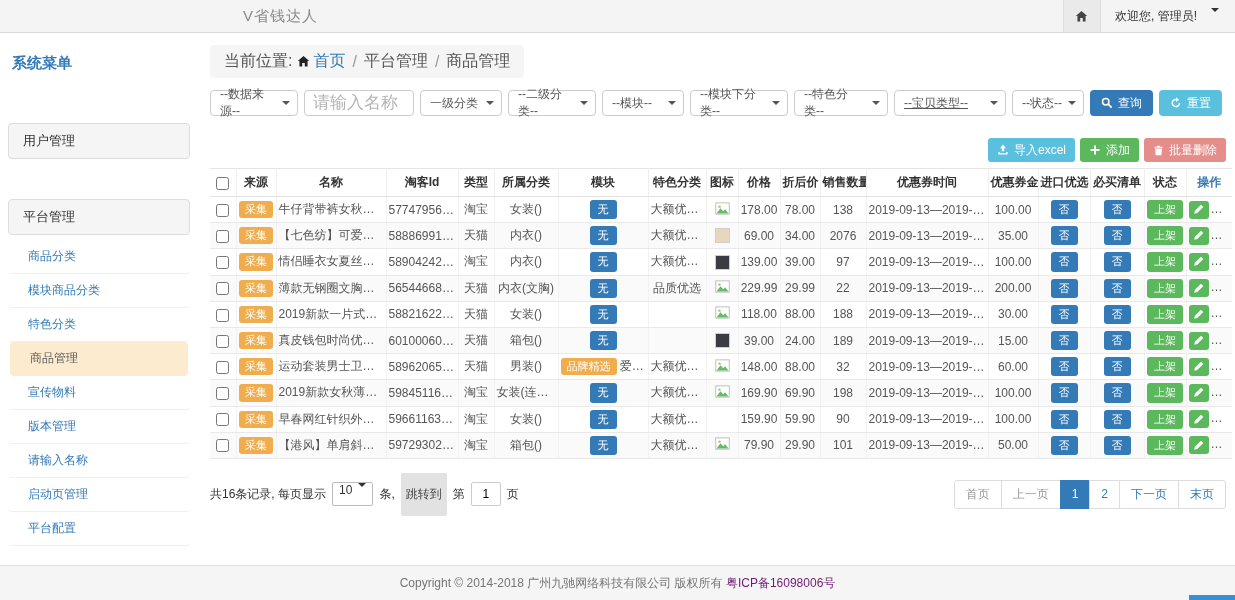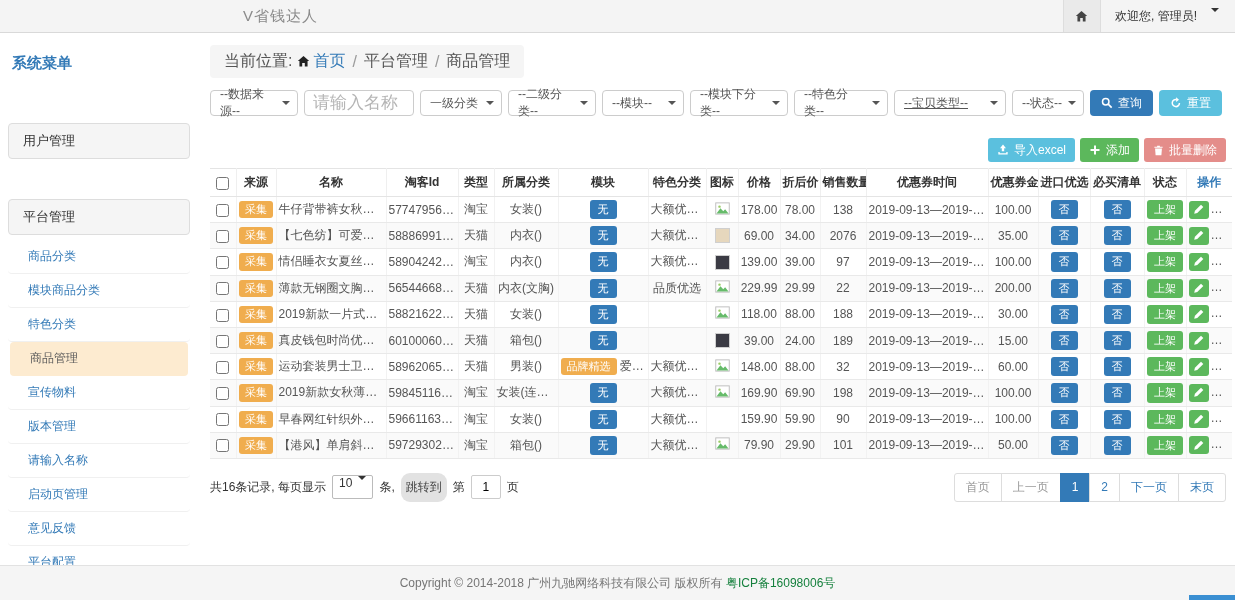--- a/index.html
+++ b/index.html
@@ -114,21 +114,21 @@
   .thumb-dark { background:#3b3b44; }
   .chk { width:13px; height:13px; vertical-align:middle; cursor:pointer; }
 
   
   .pagi-row { margin-top:14px; display:flex; align-items:center; justify-content:space-between; font-size:12px; color:#333; }
   .pagi-left { display:flex; align-items:center; gap:6px; }
   .pp-select {
     height:24px; border:1px solid #bbb; border-radius:2px; background:#fff; font-size:12px; color:#333;
     display:inline-flex; align-items:flex-start; gap:6px; padding:0 6px; cursor:pointer;
   }
-  .jump-label { background:#e2e2e2; padding:6px 5px; border-radius:9px; color:#444; cursor:pointer; }
+  .jump-label { background:#e2e2e2; padding:13px 5px; border-radius:2px; color:#444; cursor:pointer; }
   .jump-input {
     width:30px; height:24px; border:1px solid #ccc; border-radius:2px; font-size:12px; text-align:center; outline:none;
     font-family:"Liberation Sans","DejaVu Sans",sans-serif;
   }
   .pagi-right { display:flex; }
   .pg-btn {
     border:1px solid #ddd; background:#fff; padding:5px 11px; font-size:12px; cursor:pointer; margin-left:-1px;
     font-family:"Liberation Sans","DejaVu Sans",sans-serif;
   }
   .pg-btn:first-child { border-radius:3px 0 0 3px; margin-left:0; }
@@ -136,21 +136,21 @@
   .pg-muted { color:#9a9a9a; }
   .pg-link { color:#337ab7; }
   .pg-active { background:#337ab7; border-color:#337ab7; color:#fff; }
 
   
   .footer {
     position:absolute; left:0; bottom:0; width:100%; height:35px;
     background:#f5f5f5; border-top:1px solid #e2e2e2;
     display:flex; align-items:center; justify-content:center; font-size:12px; color:#767676;
   }
-  .footer a { color:#15803d; text-decoration:none; cursor:pointer;text-align:center; }
+  .footer a { color:#701a75; text-decoration:none; cursor:pointer;text-align:center; }
   .corner-bar { position:absolute; right:0; bottom:0; width:46px; height:5px; background:#3a8fd2; }
   .icon-gap { display:inline-flex; align-items:center; }
 </style>
 </head>
 <body>
 
 <div class="page">
 
   <div class="topbar">
     <div class="brand">V省钱达人</div>
@@ -176,21 +176,20 @@
         <div class="acc-item">平台管理</div>
         <div class="submenu">
           <div class="sub-item">商品分类</div>
           <div class="sub-item">模块商品分类</div>
           <div class="sub-item">特色分类</div>
           <div class="sub-item active">商品管理</div>
           <div class="sub-item">宣传物料</div>
           <div class="sub-item">版本管理</div>
           <div class="sub-item">请输入名称</div>
           <div class="sub-item">启动页管理</div>
-          <div class="sub-item">意见反馈</div>
           <div class="sub-item">平台配置</div>
         </div>
         <div class="acc-item">拼团管理</div>
         <div class="acc-item">省惠快报</div>
       </div>
   </div>
 
   <div class="main">
 
     <div class="breadcrumb">

